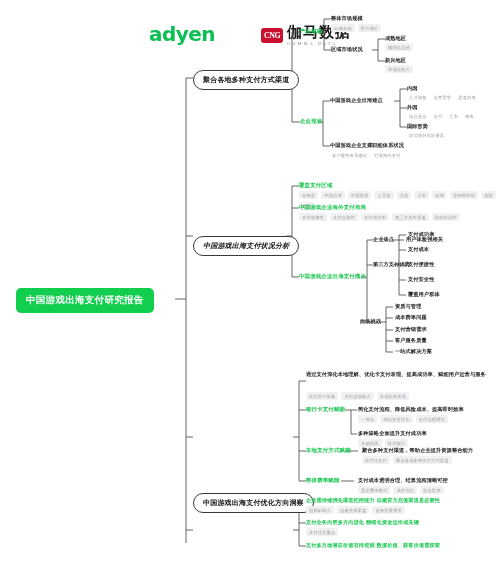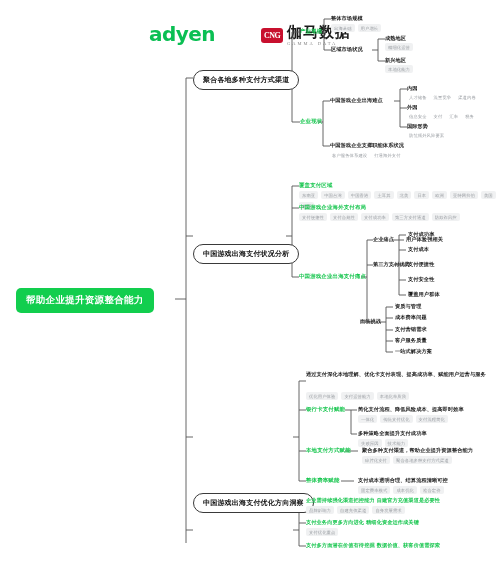--- a/index.html
+++ b/index.html
@@ -230,24 +230,24 @@
       <path d="M341 481 H354"></path>
 
       <path d="M293 530 H299"></path>
       <path d="M299 500 V546"></path>
       <path d="M299 500 H306"></path>
       <path d="M299 523 H306"></path>
       <path d="M299 546 H306"></path>
     </g>
   </svg>
 
-  <div class="root-node">帮助企业提升资源整合能力</div>
+  <div class="root-node">中国游戏出海支付研究报告</div>
 
   <div class="l1" style="left:193px; top:70px;">聚合各地多种支付方式渠道</div>
-  <div class="l1" style="left:193px; top:244px;">中国游戏出海支付状况分析</div>
+  <div class="l1" style="left:193px; top:236px;font-style:italic;">中国游戏出海支付状况分析</div>
   <div class="l1" style="left:193px; top:493px;">中国游戏出海支付优化方向洞察</div>
 
   <div class="l2g" style="left:300px; top:28px;">产业规模</div>
   <div class="l2g" style="left:300px; top:118px;">企业现状</div>
 
   <div class="l3" style="left:331px; top:15px;">整体市场规模</div>
   <div class="tags" style="left:331px; top:24px; width:120px;">
     <span class="tag">出海基础</span>
     <span class="tag">用户增长</span>
   </div>

